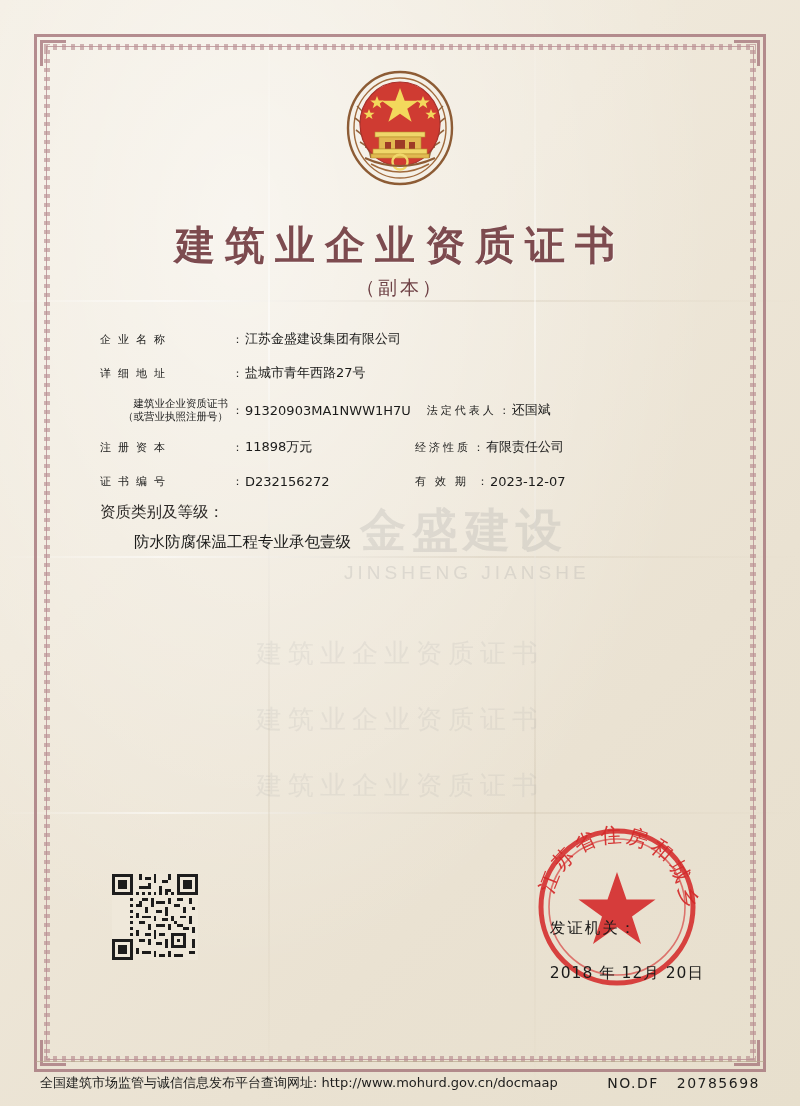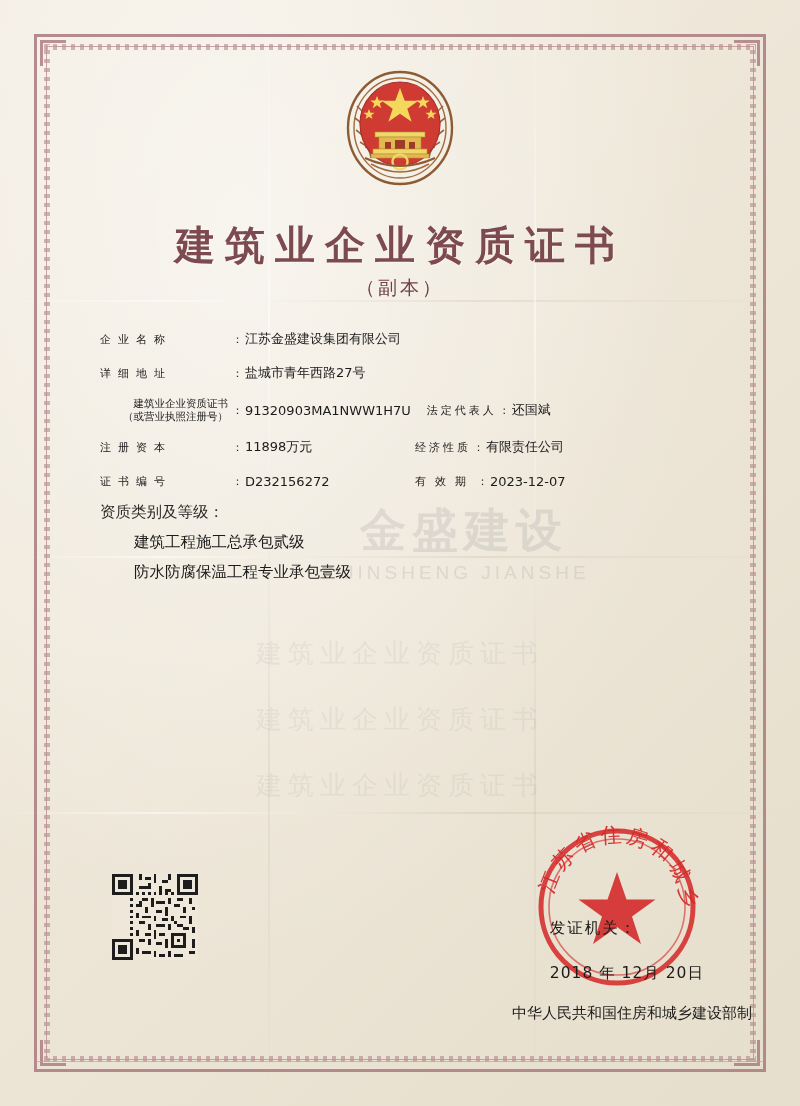--- a/index.html
+++ b/index.html
@@ -375,21 +375,20 @@
       <span class="lbl sp4 f-name">证书编号</span>
       <span class="lbl colon">：</span>
       <span class="val" style="width:170px">D232156272</span>
       <span class="lbl" style="letter-spacing:9px">有效期</span>
       <span class="lbl colon">：</span>
       <span class="val">2023-12-07</span>
     </div>
 
     <div class="qual-head">资质类别及等级：</div>
     <div class="qual-list">
-      <div class="qual-item">建筑工程施工总承包贰级</div>
       <div class="qual-item">防水防腐保温工程专业承包壹级</div>
     </div>
   </div>
 
   <div class="qr">
     <svg viewBox="0 0 29 29" width="86" height="86" shape-rendering="crispEdges" aria-hidden="true">
       <rect width="29" height="29" fill="#efe8da"></rect>
       <g fill="#1d1d1d">
 
         <rect x="0" y="0" width="7" height="1"></rect>
@@ -497,18 +496,25 @@
       <polygon fill="#d42a2a" opacity=".9" points="91,56 100.5,83.5 129.5,83.5 106,100.5 115,128 91,111 67,128 76,100.5 52.5,83.5 81.5,83.5"></polygon>
       <text fill="#d42a2a" opacity=".92" font-size="21" font-family="DejaVu Sans, sans-serif" letter-spacing="3.5">
         <textPath href="#sealArc" startOffset="6%">江苏省住房和城乡建设厅</textPath>
       </text>
     </svg>
   </div>
 
   <div class="issuer">
     <div class="line1">发证机关：</div>
     <div class="line2">2018 年  12月 20日</div>
-    <div class="line3">中华人民共和国住房和城乡建设部制</div>
   </div>
 
   <div class="footer-rule"></div>
+  <div class="footer">
+    <span>全国建筑市场监管与诚信信息发布平台查询网址: http://www.mohurd.gov.cn/docmaap</span>
+    <span class="no">
+      <span>NO.DF</span>
+      &nbsp;
+      <span>20785698</span>
+    </span>
+  </div>
 
 </div>
 
 </body></html>

